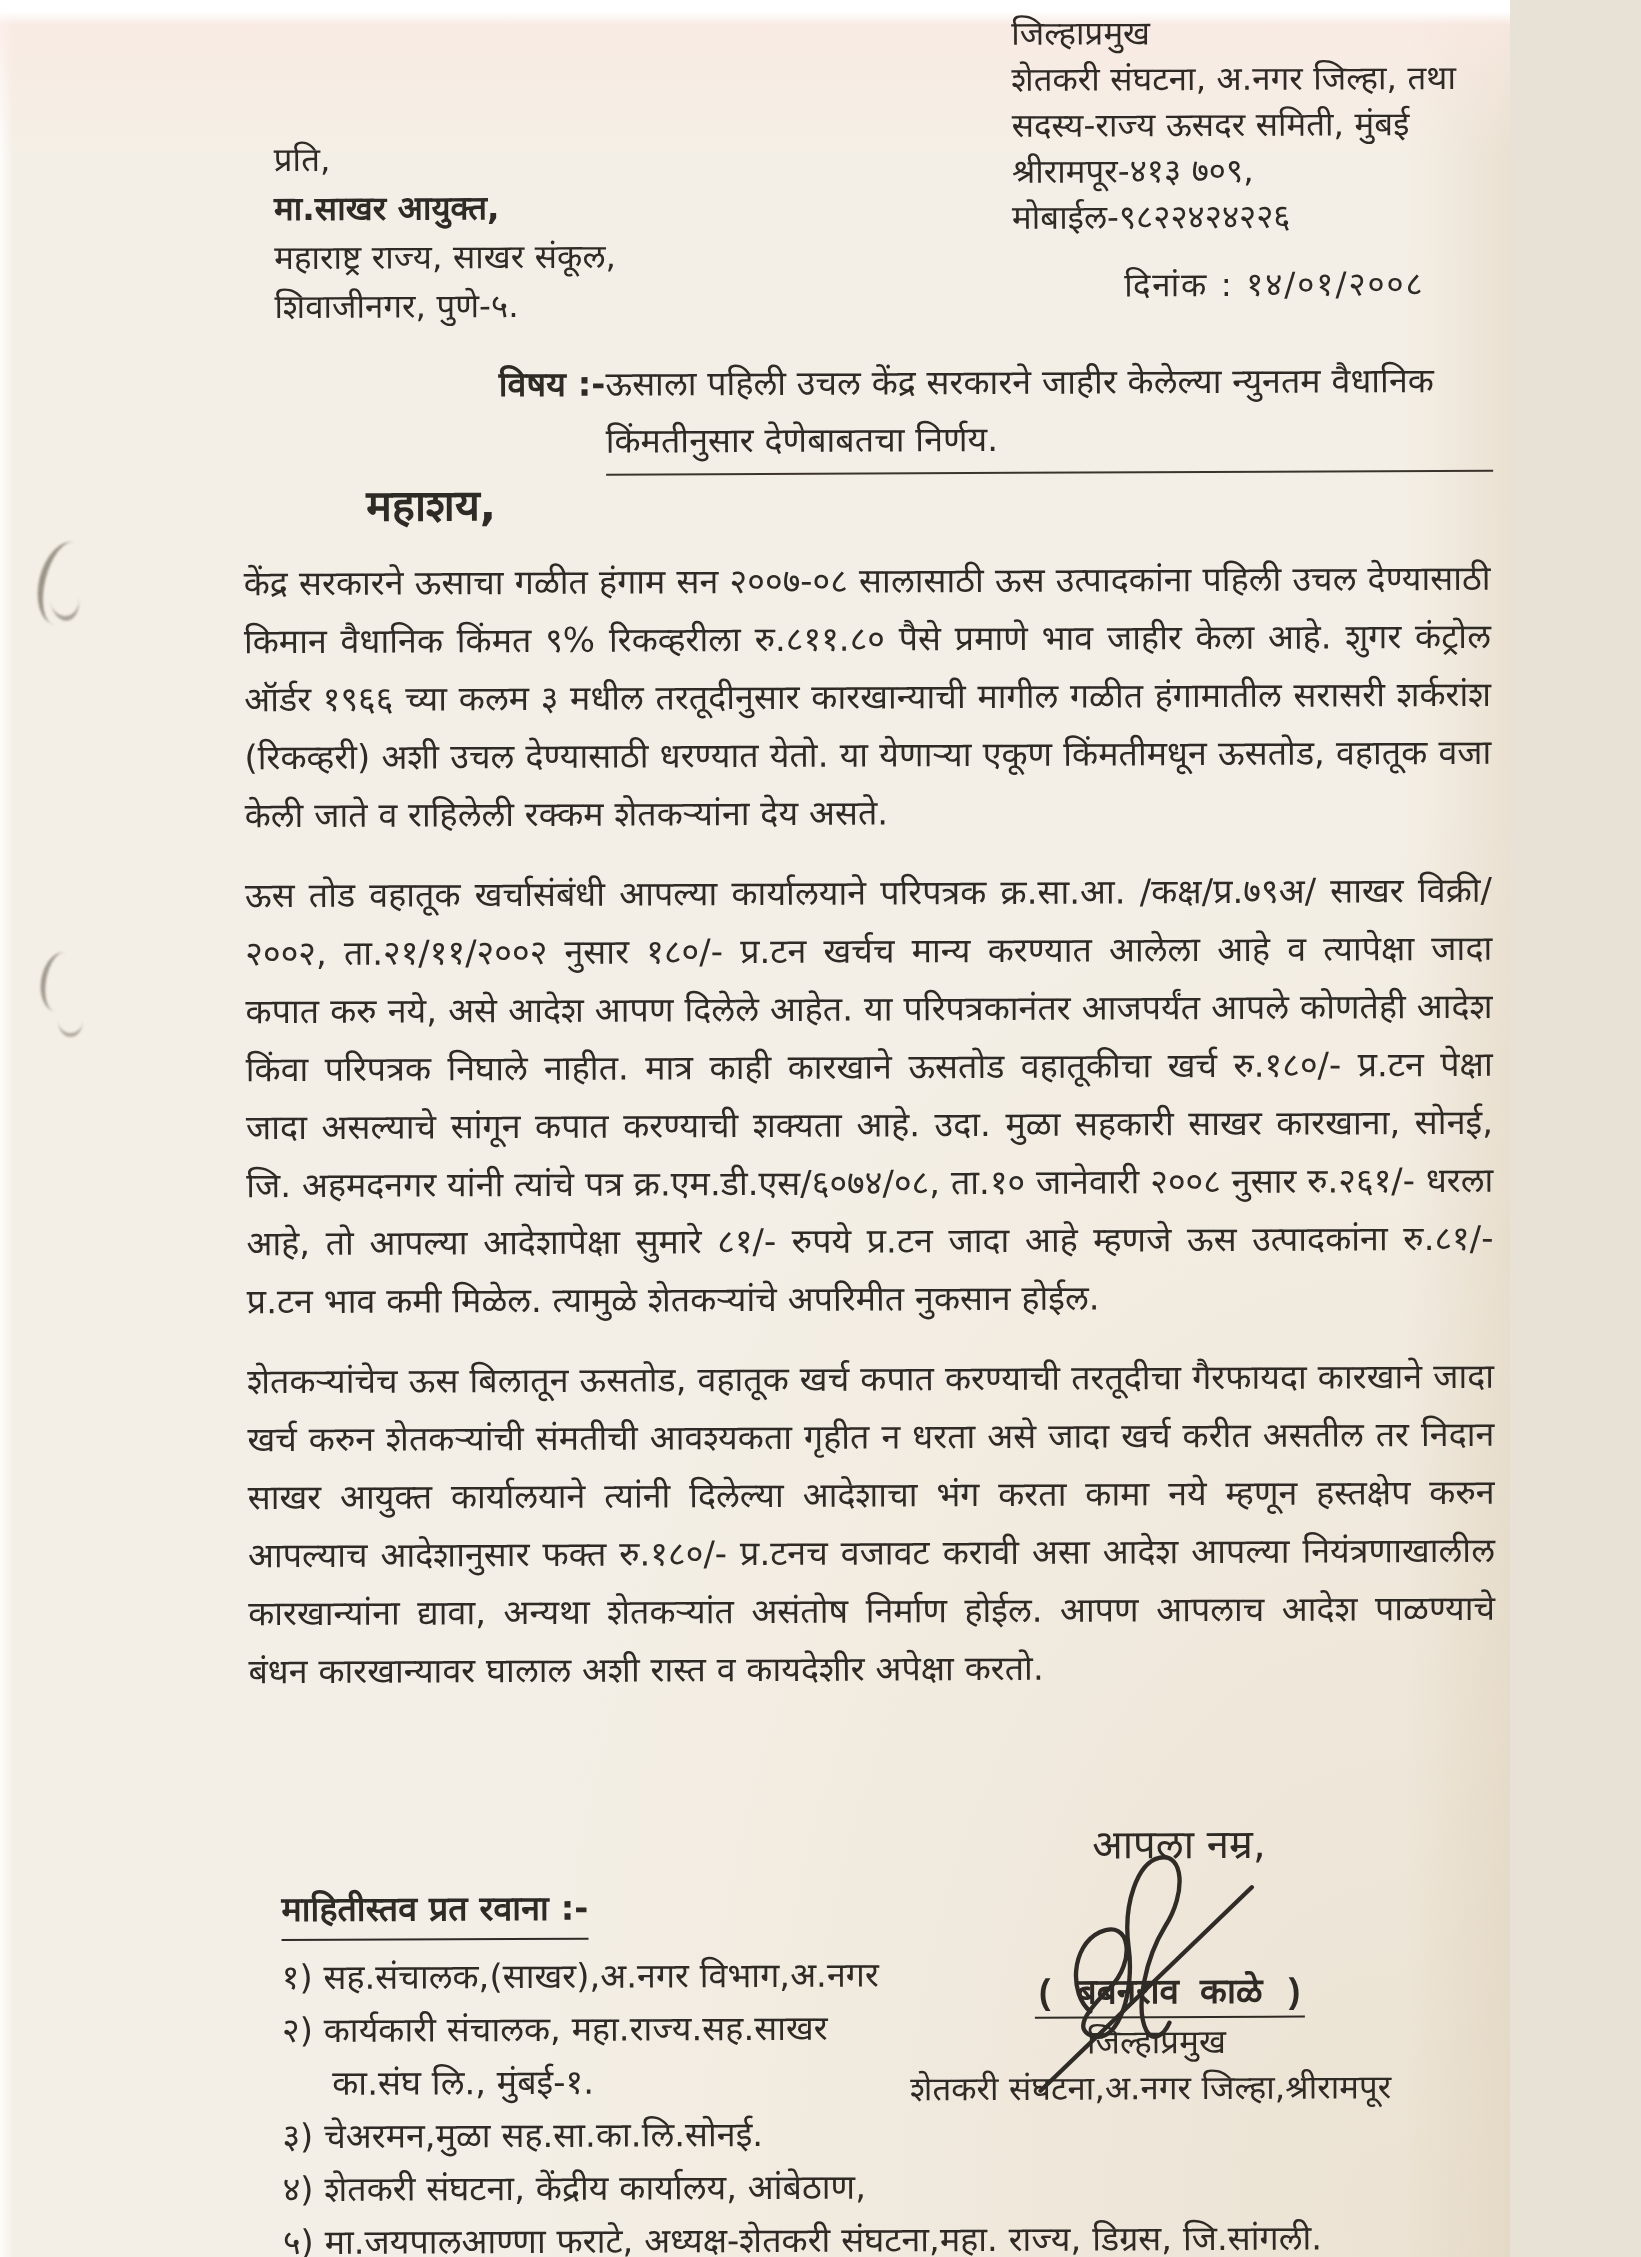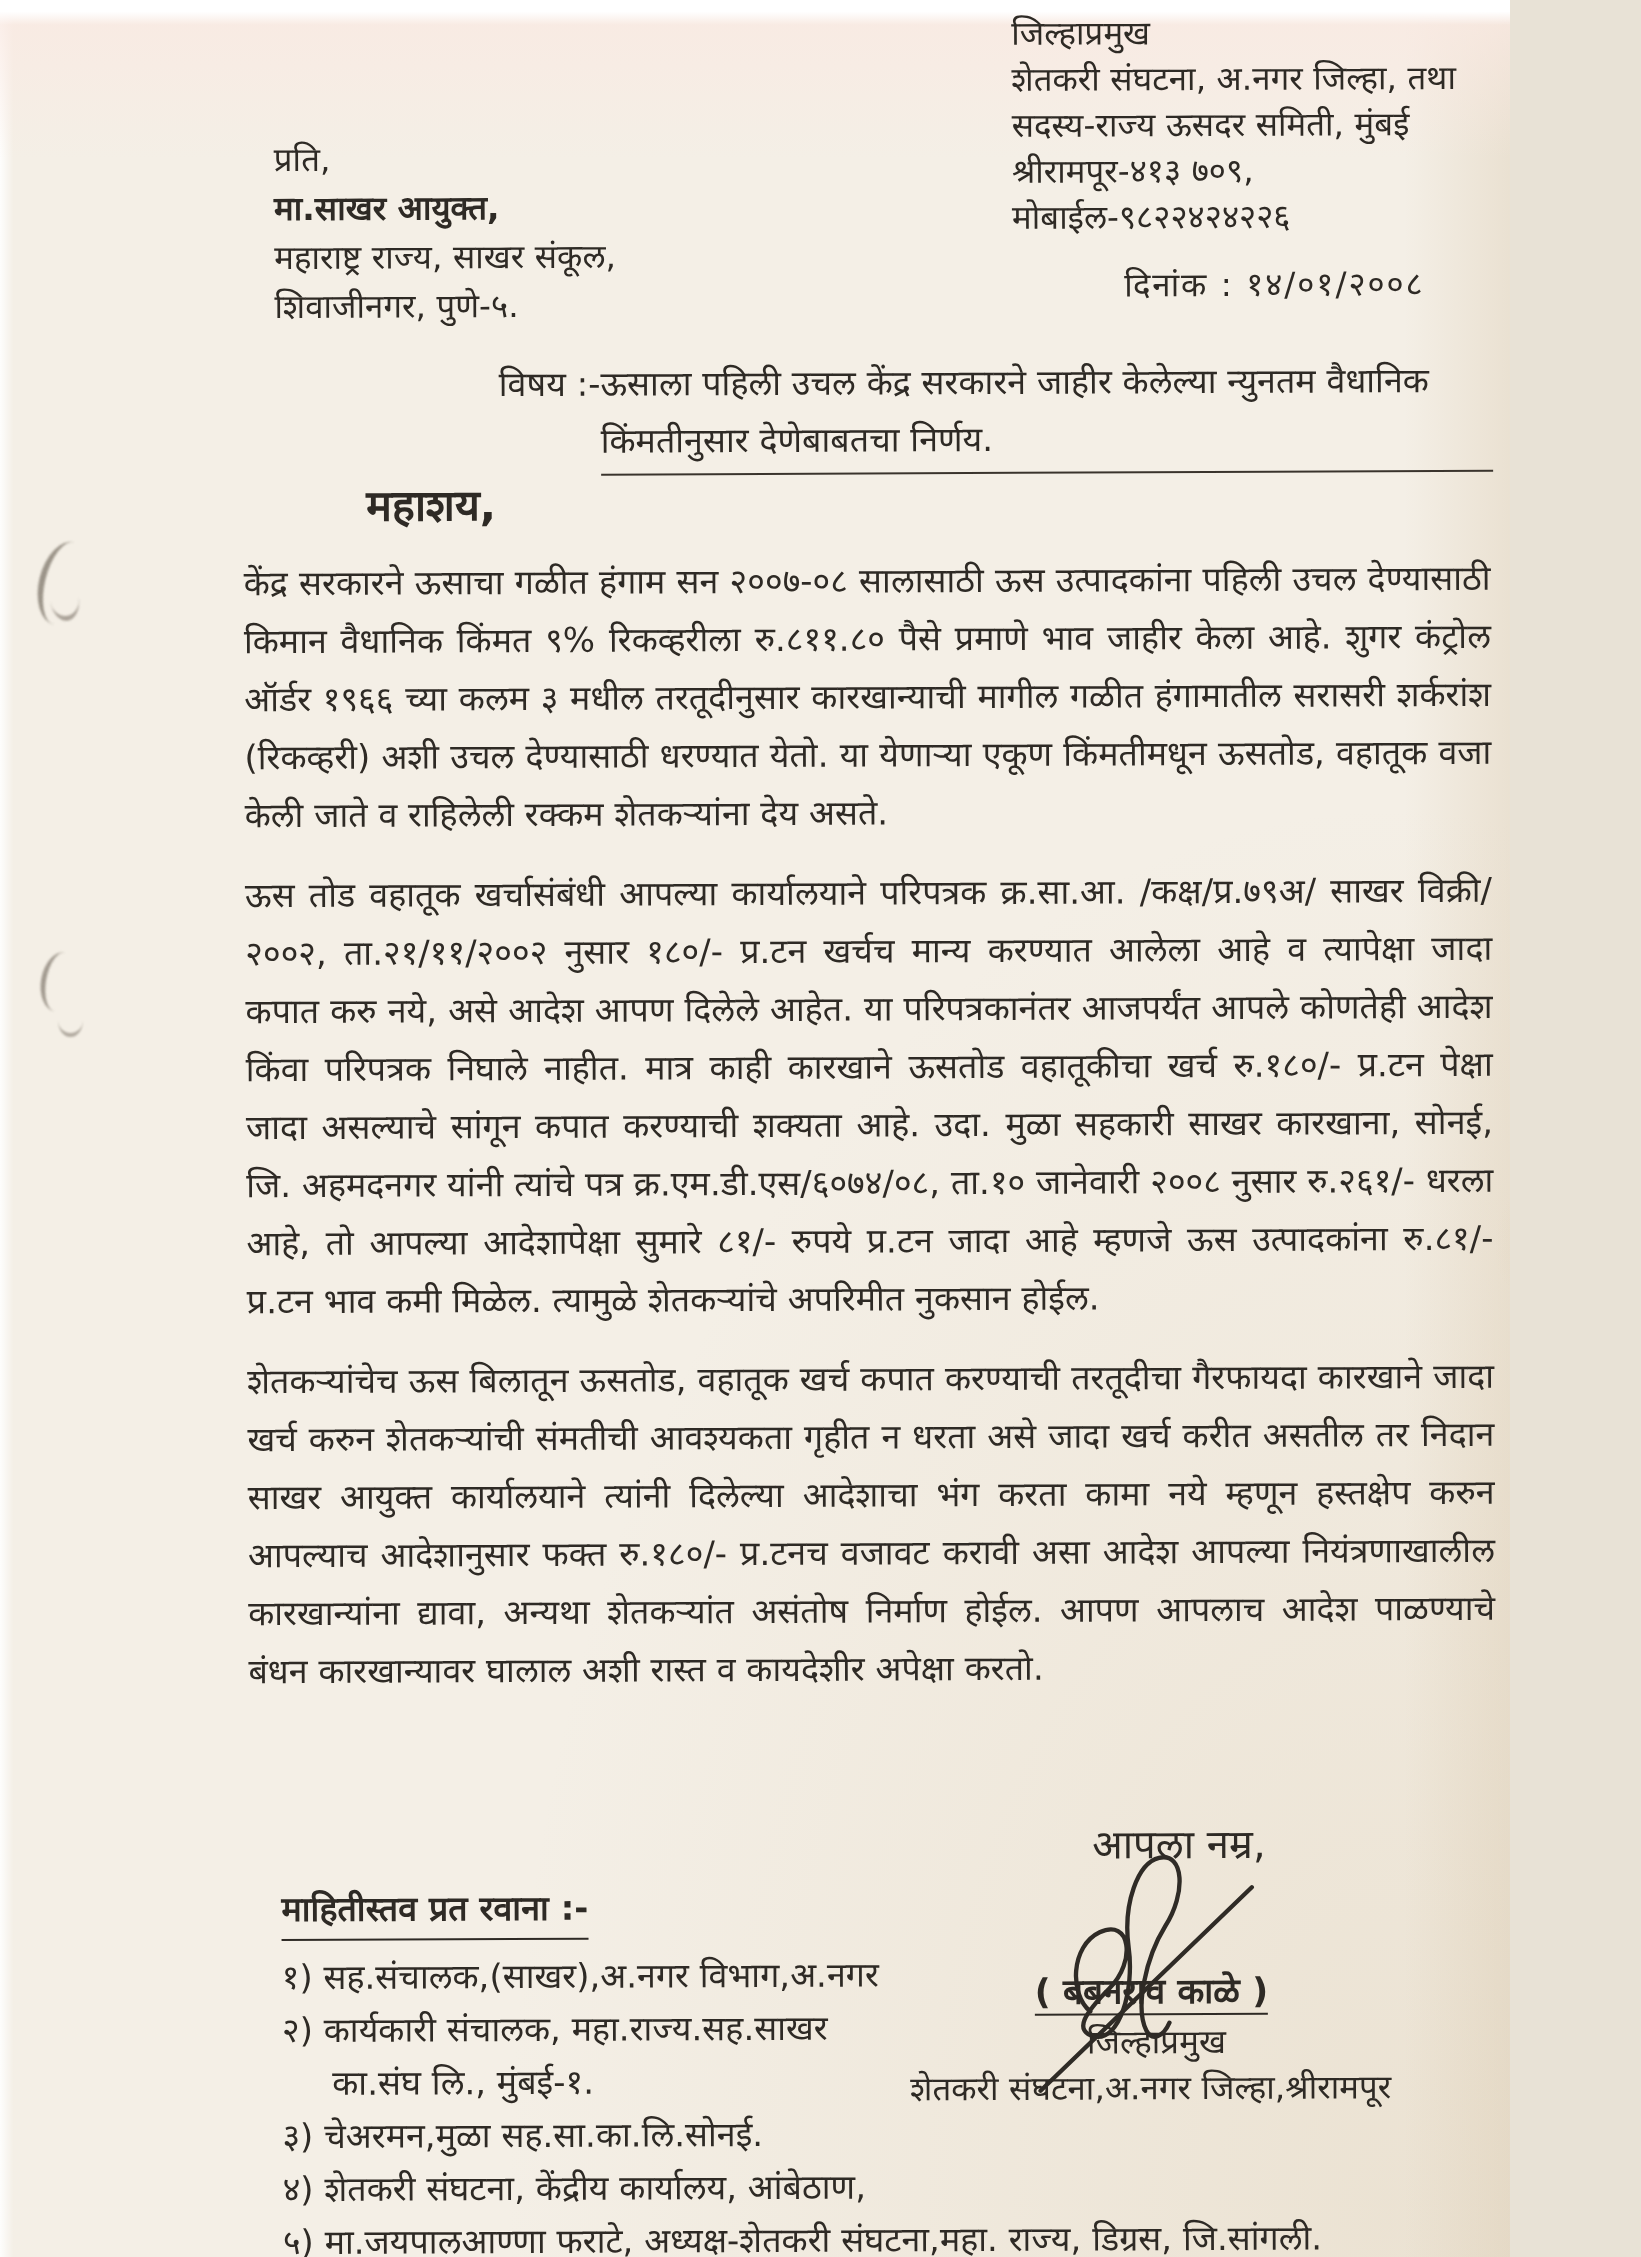--- a/index.html
+++ b/index.html
@@ -34,21 +34,21 @@
   .date-line { left: 1128px; top: 263px; font-size: 33px; white-space: nowrap; letter-spacing: 1.9px; }
 
   .recipient-block { left: 278px; top: 133px; font-size: 33px; line-height: 49px; }
   .recipient-block .bold { font-weight: bold; }
 
   .subject-block {
     left: 502px; top: 355px; width: 994px;
     font-size: 34px; line-height: 57px;
     display: flex; align-items: flex-start;
   }
-  .subject-label { font-weight: normal; white-space: nowrap; flex: 0 0 auto; }
+  .subject-label { font-weight: bold; white-space: nowrap; flex: 0 0 auto; }
   .subject-lines { flex: 1 1 auto; }
   .subject-line2-wrap {
     border-bottom: 2.9px solid #3a342d;
     padding-bottom: 3.9px;
     width: 100%;
   }
 
   .salutation { left: 369px; top: 473px; font-size: 43px; font-weight: bold; }
 
   .letter-body {
@@ -56,21 +56,21 @@
     font-size: 34px; line-height: 58px;
     text-align: justify;
   }
   .letter-body p { margin: 0 0 22px 0; text-indent: 0; }
 
   .closing { left: 1089px; top: 1817px; font-size: 40px; white-space: nowrap; }
 
   .signature-svg { left: 1019px; top: 1839px; width: 270px; height: 261px; overflow: visible; }
 
   .signatory-name { left: 1031px; top: 1968px; font-size: 35px; font-weight: bold; white-space: nowrap; }
-  .signatory-name .underlined { border-bottom: 2.9px solid #2e2a25; padding-bottom: 1.9px; }
+  .signatory-name .underlined { border-bottom: 2.9px solid #2e2a25; padding-bottom: 1.9px; font-family: Liberation Mono, monospace; }
   .signatory-title { left: 1083px; top: 2020px; font-size: 33px; white-space: nowrap; }
   .signatory-org { left: 906px; top: 2066px; font-size: 33px; white-space: nowrap; }
 
   .cc-block { left: 278px; top: 1881px; font-size: 34px; line-height: 53px; }
   .cc-heading {
     display: inline-block;
     border-bottom: 2.9px solid #2e2a25;
     padding-bottom: 2.9px;
     margin-bottom: 9.7px;
     font-weight: bold;

